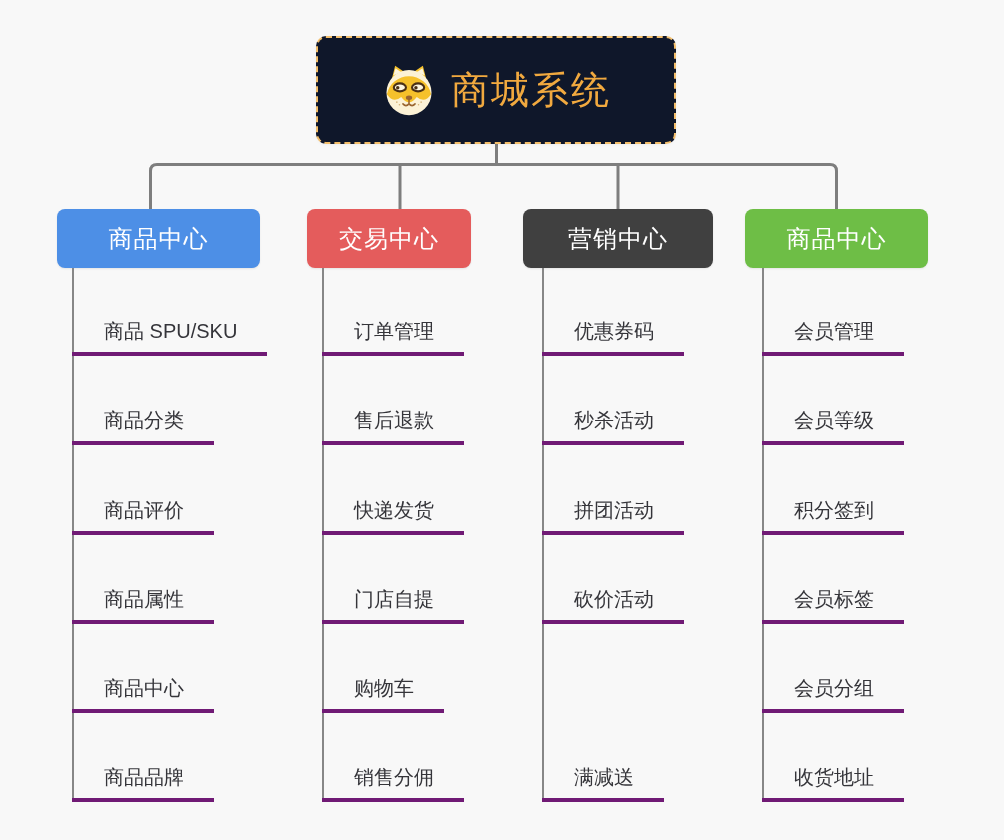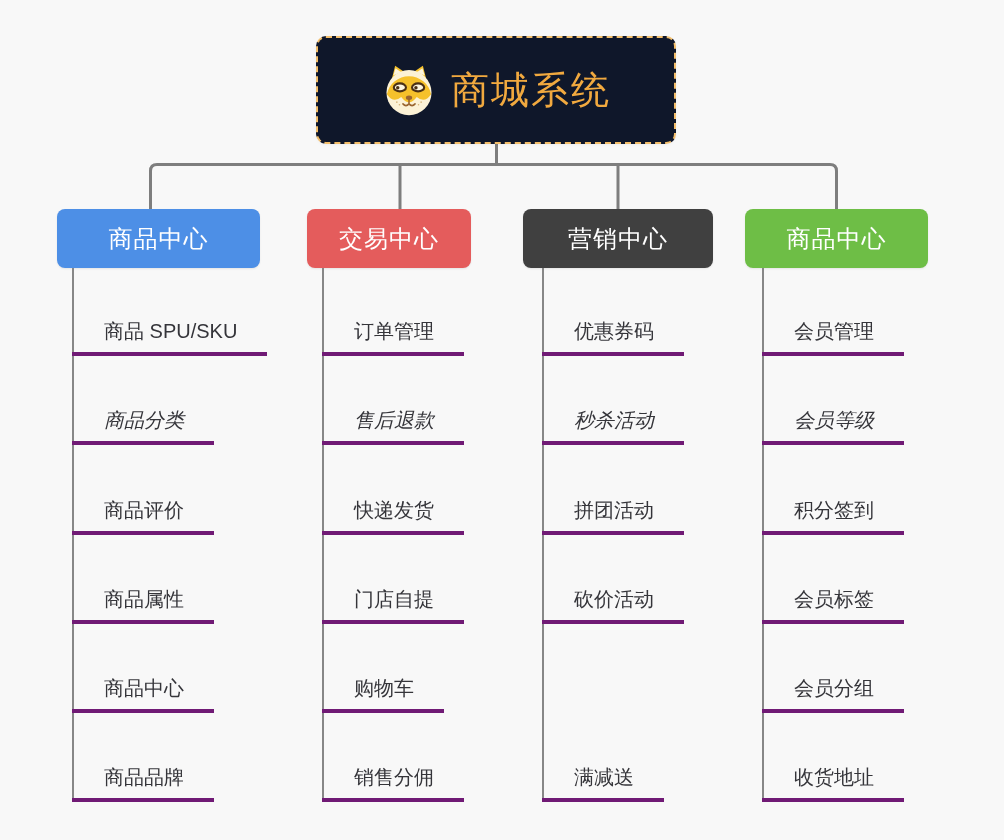--- a/index.html
+++ b/index.html
@@ -38,21 +38,21 @@
   .c2{left:542px;}
   .c3{left:762px;}
   .column::before{ 
     content:"";position:absolute;left:0;top:0;width:2px;height:532px;background:#878787;
   }
   .leaf{
     position:absolute;left:0;display:inline-block;white-space:nowrap;
     font-size:20px;color:#35353A;line-height:26px;
     padding:0 30px 8px 32px;border-bottom:4px solid #701a75;
   }
-  .r0{top:50px;} .r1{top:139px;font-style:italic;} .r2{top:229px;}
+  .r0{top:50px;} .r1{top:139px;} .r2{top:229px;}
   .r3{top:318px;} .r4{top:407px;} .r5{top:496px;}
 </style>
 </head>
 <body>
 
 <svg class="connectors" viewBox="0 0 1004 840" xmlns="http://www.w3.org/2000/svg">
   <g stroke="#7E7E7E" stroke-width="3" fill="none" stroke-linecap="round">
     <path d="M496.5 144 L496.5 164.5"></path>
     <path d="M150.5 209 L150.5 171 Q150.5 164.5 157 164.5 L830 164.5 Q836.5 164.5 836.5 171 L836.5 209"></path>
     <path d="M400 164.5 L400 209"></path>

